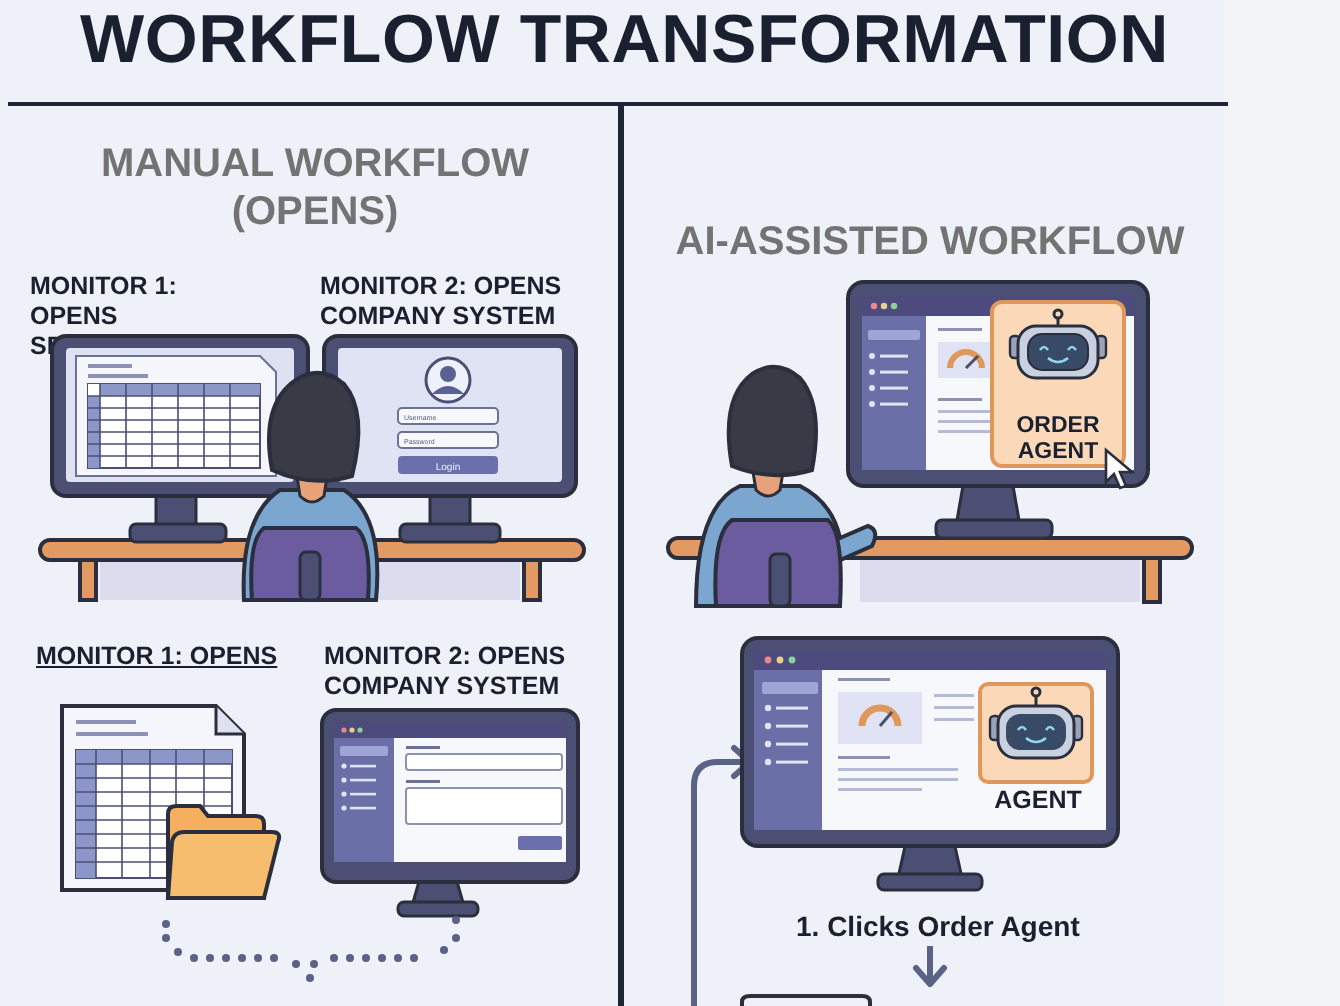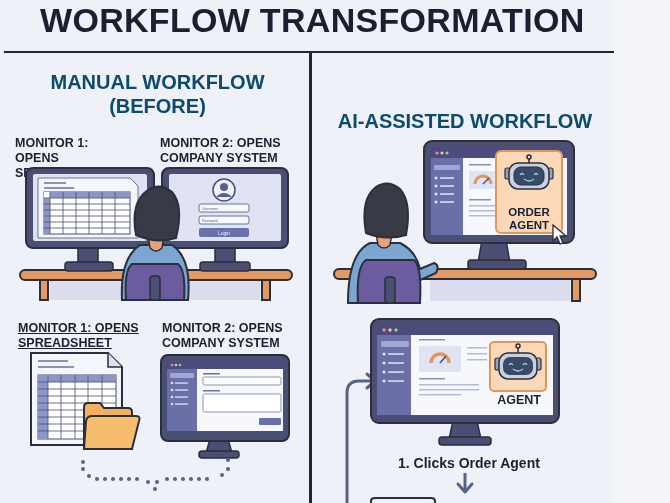--- a/index.html
+++ b/index.html
@@ -27,21 +27,21 @@
     .hrule {
       position: absolute; left: 4px; top: 51px; width: 610px; height: 2px;
       background: #1f2638;
     }
     .vrule {
       position: absolute; left: 309px; top: 53px; width: 3px; height: 450px;
       background: #1f2638;
     }
     .col-title {
       position: absolute; text-align: center; font-weight: 700;
-      font-size: 20px; line-height: 24px; color: #0c4a6e;
+      font-size: 20px; line-height: 24px; color: #737373;
     }
     .col-title .l2 { display: block; }
     .mon-label {
       position: absolute; text-align: left; font-weight: 700;
       font-size: 12.5px; line-height: 15px; color: #1b2030;
     }
     .step-label {
       position: absolute; font-weight: 700; font-size: 14px; color: #1b2030;
     }
     svg { position: absolute; overflow: visible; }
@@ -52,21 +52,21 @@
 <div class="right-fade"></div>
 
 <div class="title">
   <span>WORKFLOW TRANSFORMATION</span>
 </div>
 <div class="hrule"></div>
 <div class="vrule"></div>
 
 <div class="col-title" style="left:10px; top:70px; width:295px;">
   <span class="l2">MANUAL WORKFLOW</span>
-  <span class="l2">(BEFORE)</span>
+  <span class="l2">(OPENS)</span>
 </div>
 <div class="col-title" style="left:330px; top:70px; width:270px;margin-top:39px;">
   <span class="l2">AI-ASSISTED WORKFLOW</span>
 </div>
 
 <div class="mon-label" style="left:15px; top:136px; width:140px;">
   <span class="l2" style="display:block">MONITOR 1:</span>
   <span class="l2" style="display:block">OPENS SPREADSHEET</span>
 </div>
 <div class="mon-label" style="left:160px; top:136px; width:135px;">
@@ -131,21 +131,20 @@
     <path d="M122 140 Q120 98 140 85 L172 85 Q192 98 188 140 Z" fill="#7aa6cf" stroke="#2a2e3d" stroke-width="2"></path>
     <path d="M148 75 L164 75 L162 88 Q156 94 150 88 Z" fill="#e8a27a" stroke="#2a2e3d" stroke-width="1.5"></path>
     <path d="M136 75 Q130 42 148 30 Q160 22 172 32 Q184 46 176 78 Q156 84 136 75 Z" fill="#383a45" stroke="#2a2e3d" stroke-width="2"></path>
     <path d="M126 140 Q124 110 132 104 L178 104 Q186 110 184 140 Z" fill="#6a5c9e" stroke="#2a2e3d" stroke-width="2"></path>
     <rect x="150" y="116" width="10" height="24" rx="3" fill="#4a4f73" stroke="#2a2e3d" stroke-width="1.5"></rect>
   </g>
 </svg>
 
 <div class="mon-label" style="left:18px; top:321px; width:130px;text-decoration:underline;">
   <span style="display:block">MONITOR 1: OPENS</span>
-  <span style="display:block">SPREADSHEET</span>
 </div>
 <div class="mon-label" style="left:162px; top:321px; width:130px;">
   <span style="display:block">MONITOR 2: OPENS</span>
   <span style="display:block">COMPANY SYSTEM</span>
 </div>
 
 <svg width="300" height="150" style="left:0; top:353px;">
 
   <g>
     <path d="M31 0 H108 L122 14 V92 H31 Z" fill="#f4f6fb" stroke="#2a2e3d" stroke-width="2"></path>

